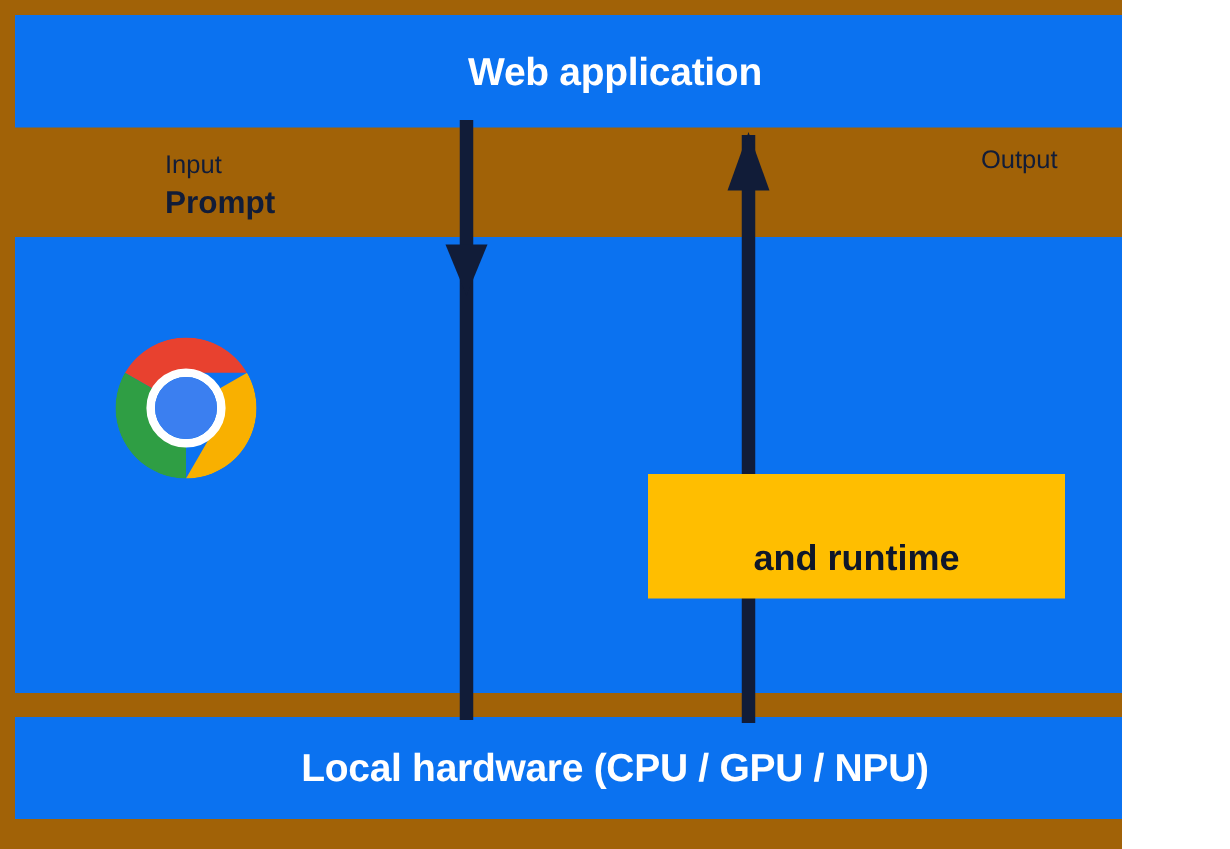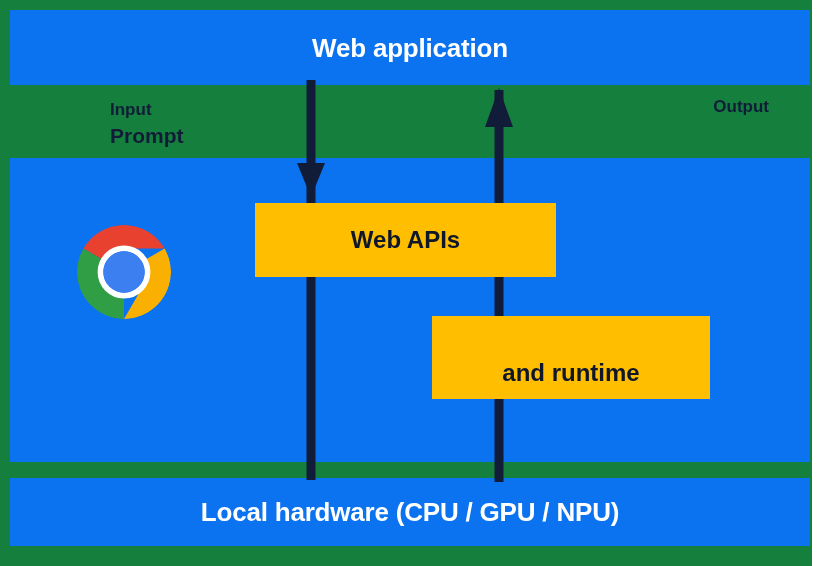--- a/index.html
+++ b/index.html
@@ -6,23 +6,23 @@
   html, body {
     margin: 0;
     padding: 0;
     background: #ffffff;
   }
   body {
     font-family: "Liberation Sans", sans-serif;
   }
   #canvas {
     position: relative;
-    width: 812px;
+    width: 748px;
     height: 566px;
-    background: #15803d;
+    background: #a16207;
     overflow: hidden;
   }
 
   
   .band {
     position: absolute;
     background: #0b72f0;
   }
   #band-web-application {
     left: 10px;
@@ -109,21 +109,21 @@
   }
 
   
   .annotation {
     position: absolute;
     color: #111c38;
     white-space: nowrap;
   }
   .annotation .kicker {
     font-size: 17px;
-    font-weight: bold;
+    font-weight: normal;
     line-height: 1.35;
   }
   .annotation .value {
     font-size: 21px;
     font-weight: bold;
     line-height: 1.3;
   }
   #annotation-input {
     left: 110px;
     top: 99px;
@@ -187,23 +187,20 @@
   <svg class="arrow" id="arrow-input" viewBox="0 0 30 400" aria-hidden="true">
     <line x1="15" y1="0" x2="15" y2="400" stroke="#111c38" stroke-width="9"></line>
     <polygon points="15,117 1,83 29,83" fill="#111c38"></polygon>
   </svg>
 
   <svg class="arrow" id="arrow-output" viewBox="0 0 30 398" aria-hidden="true">
     <line x1="15" y1="6" x2="15" y2="398" stroke="#111c38" stroke-width="9"></line>
     <polygon points="15,4 1,43 29,43" fill="#111c38"></polygon>
   </svg>
 
-  <div class="box" id="box-web-apis">
-    <span>Web APIs</span>
-  </div>
 
   <div class="box" id="box-builtin-models">
     <span>
       <br>
       <span>and runtime</span>
     </span>
   </div>
 
   <div id="browser-group">
     <svg id="chrome-icon" width="96" height="96" viewBox="0 0 100 100" aria-hidden="true">

